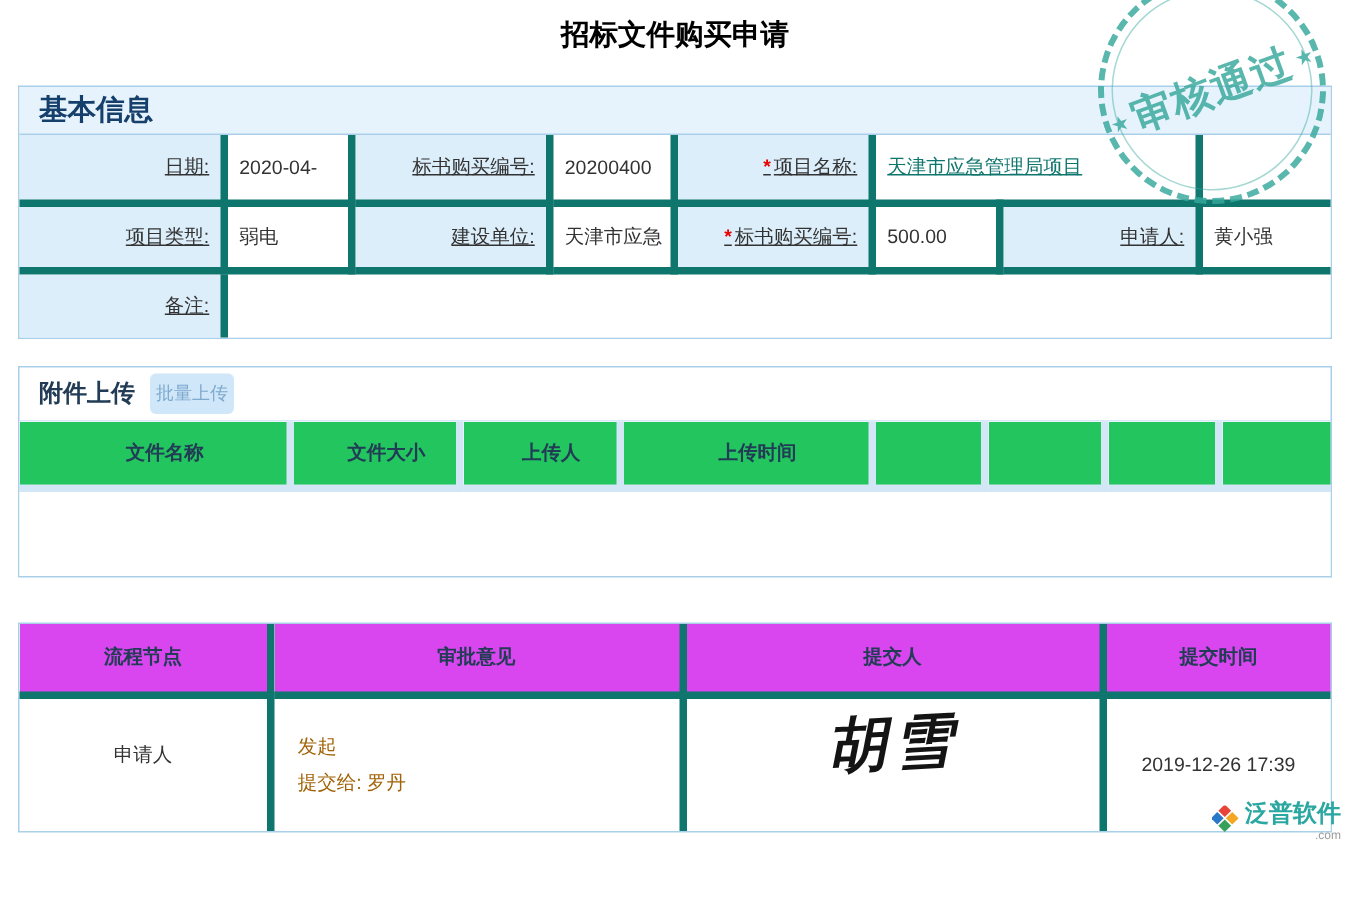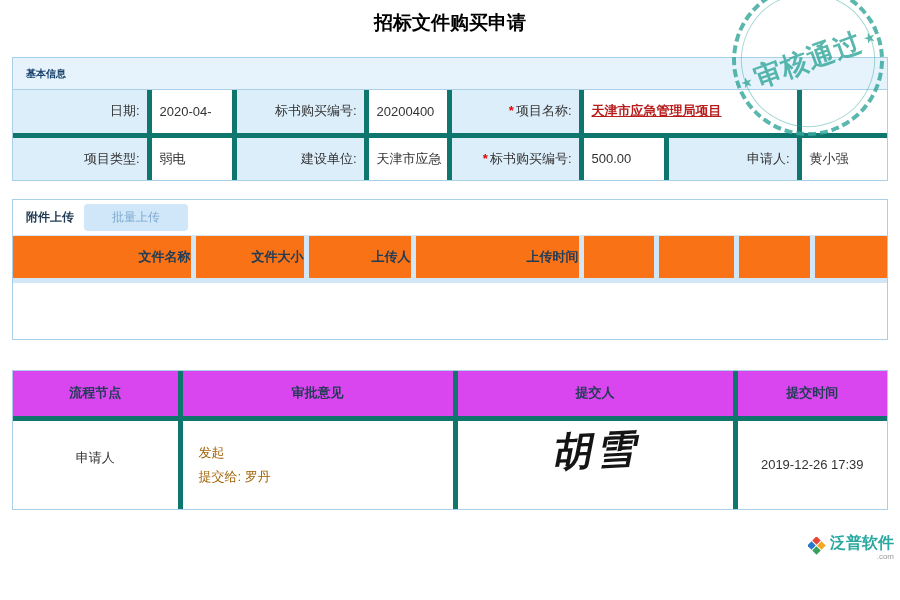--- a/index.html
+++ b/index.html
@@ -11,49 +11,49 @@
   .page-title { text-align:center; font-size:19px; font-weight:bold; color:#000000; padding-top:10px; }
 
   .section { margin:0 12px; border:1px solid #a9cfe9; background:#ffffff; }
   .sec-basic { margin-top:21px; }
   .sec-attach { margin-top:18px; }
   .sec-approval { margin-top:30px; }
 
   .sec-head {
     height:32px; line-height:31px; padding-left:13px;
     background:#e7f3fc; border-bottom:1px solid #a9cfe9;
-    font-size:10px; font-weight:bold; color:#15406b;
+    font-size:19px; font-weight:bold; color:#15406b;
   }
 
   table { border-collapse:collapse; table-layout:fixed; width:100%; }
   .grid td, .grid th { border:5px solid #0f766e; overflow:hidden; white-space:nowrap; font-size:13px; }
   .grid tr td:first-child, .grid tr th:first-child { border-left:none; }
   .grid tr td:last-child,  .grid tr th:last-child  { border-right:none; }
   .grid tr:first-child td, .grid tr:first-child th { border-top:none; }
   .grid tr:last-child td   { border-bottom:none; }
 
   .bi td { height:45px; }
-  td.lab { background:#ddeefb; text-align:right; padding-right:7px; color:#333; }
+  td.lab { background:#ddeefb; text-align:right; padding-right:7px; color:#333;text-decoration:underline; }
   td.val { background:#ffffff; padding-left:8px; text-align:left; }
   .req { color:#e60000; margin-right:2px; font-weight:bold; }
-  a.cell-link { color:#b91c1c; text-decoration:underline; cursor:pointer;font-weight:bold; }
+  a.cell-link { color:#0f766e; text-decoration:underline; cursor:pointer; }
 
   .attach-title-row {
     display:flex; align-items:center; gap:10px; height:36px; padding:0 13px;
     border-bottom:1px solid #d7e9f7;
   }
-  .attach-title { font-size:12px; font-weight:bold; color:#223c55; }
+  .attach-title { font-size:16px; font-weight:bold; color:#223c55; }
   .btn-batch-upload {
     background:#cfe7f8; color:#7fa9cf; border:none; border-radius:4px;
-    font-size:12px; padding:5px 28px; cursor:pointer;
+    font-size:12px; padding:5px 4px; cursor:pointer;
     font-family:"Liberation Sans",sans-serif;
   }
   .attach-table th {
-    height:44px; text-align:right; padding-left:16px; font-size:13px; font-weight:bold;
-    color:#223c55; background:#f97316; border-color:#d2e6f6;
+    height:44px; text-align:center; padding-left:16px; font-size:13px; font-weight:bold;
+    color:#223c55; background:#22c55e; border-color:#d2e6f6;
   }
   .attach-empty { height:56px; background:#ffffff; }
 
   .ap-table th { height:48px; text-align:center; font-size:13px; font-weight:bold; color:#223c55; background:#d946ef; }
   .ap-table td { height:90px; vertical-align:top; background:#ffffff; }
   .ap-node  { text-align:center; padding-top:28px; font-size:13px; }
   .ap-time  { text-align:center; padding-top:36px; font-size:13px; }
   .ap-opinion { padding:20px 0 0 16px; }
   .ap-opinion .green-link { display:block; color:#a16207; font-size:13px; line-height:24px; cursor:pointer; text-decoration:none; }
   .ap-sign { text-align:center; padding-top:2px; }
@@ -121,20 +121,24 @@
     <tr>
       <td class="lab"><span>项目类型:</span></td>
       <td class="val">弱电</td>
       <td class="lab"><span>建设单位:</span></td>
       <td class="val">天津市应急</td>
       <td class="lab"><span class="req">*</span><span>标书购买编号:</span></td>
       <td class="val">500.00</td>
       <td class="lab"><span>申请人:</span></td>
       <td class="val">黄小强</td>
     </tr>
+    <tr>
+      <td class="lab"><span>备注:</span></td>
+      <td class="val" colspan="7"></td>
+    </tr>
   </tbody>
     </table>
 </div>
 
 <div class="section sec-attach">
   <div class="attach-title-row">
     <span class="attach-title">附件上传</span>
     <button class="btn-batch-upload">批量上传</button>
   </div>
   <table class="grid attach-table">

